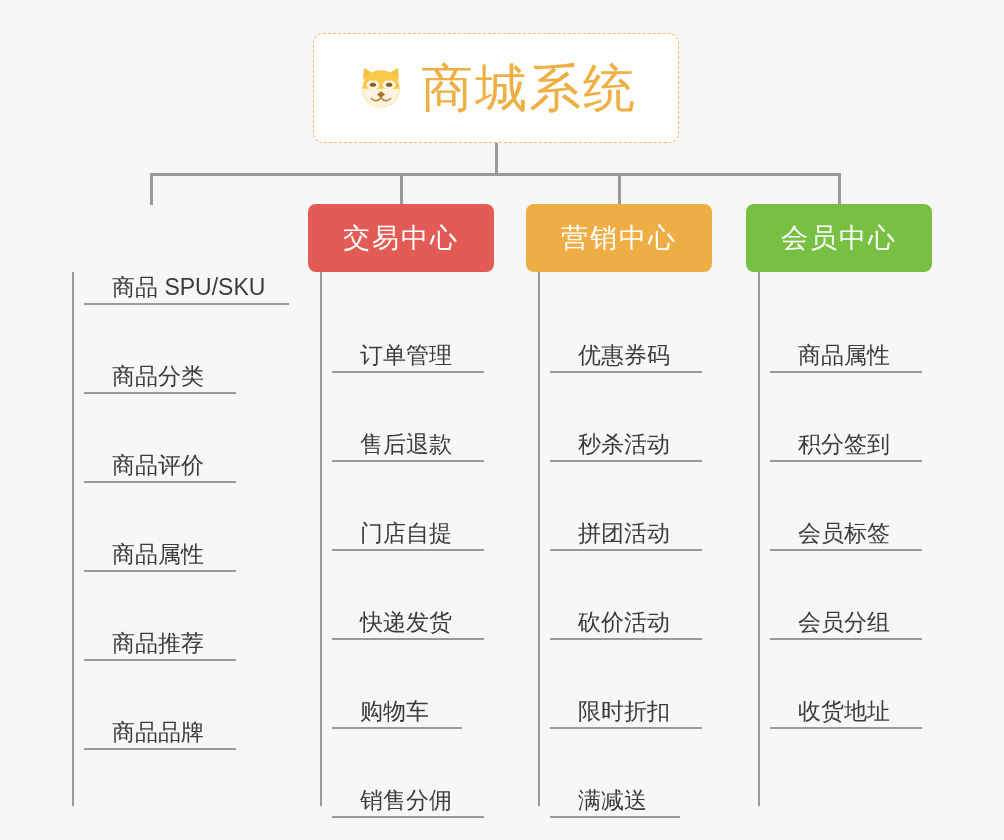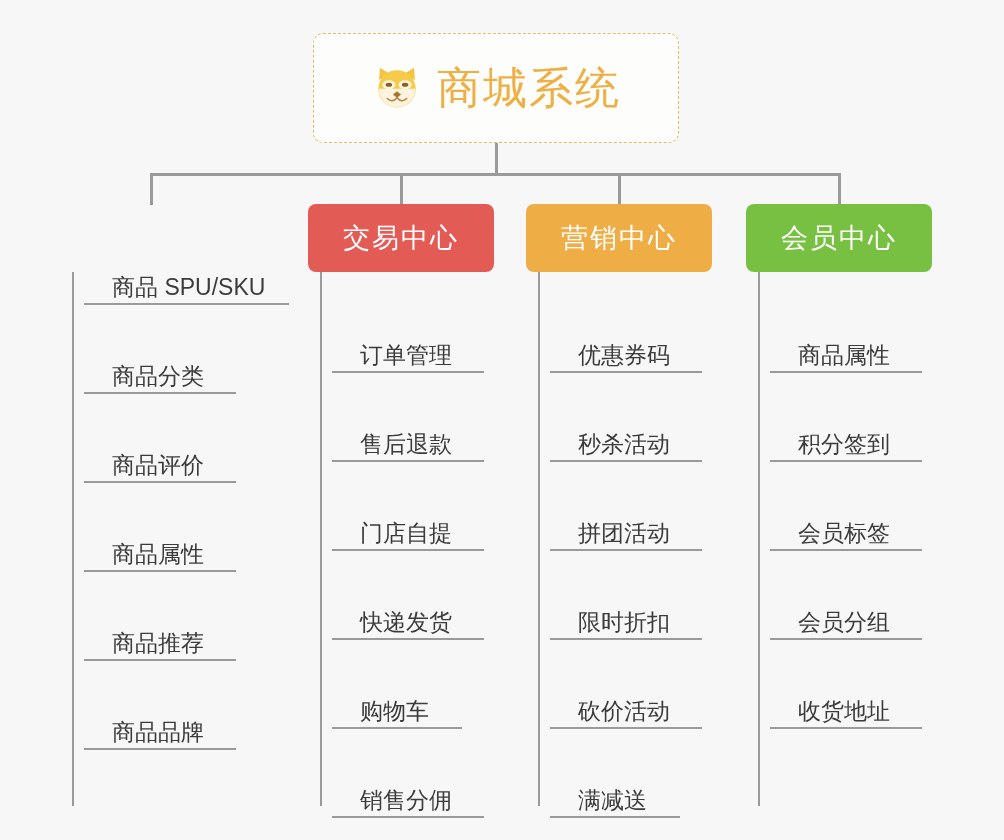--- a/index.html
+++ b/index.html
@@ -37,21 +37,21 @@
     justify-content: center;
     gap: 14px;
   }
   .root-icon {
     width: 52px;
     height: 52px;
     flex: 0 0 52px;
     display: block;
   }
   .root-label {
-    font-size: 44px;
+    font-size: 52px;
     line-height: 1;
     color: #eeb045;
     letter-spacing: 2px;
     white-space: nowrap;
   }
 
   
   .conn {
     position: absolute;
     background: #9a9a9a;
@@ -231,25 +231,25 @@
       <li class="leaf">
         <span class="leaf-underline" style="background: rgb(154, 154, 154); width: 152px;"></span>
         <span class="leaf-label">秒杀活动</span>
       </li>
       <li class="leaf">
         <span class="leaf-underline" style="background: rgb(154, 154, 154); width: 152px;"></span>
         <span class="leaf-label">拼团活动</span>
       </li>
       <li class="leaf">
         <span class="leaf-underline" style="background: rgb(154, 154, 154); width: 152px;"></span>
+        <span class="leaf-label">砍价活动</span>
+      </li>
+      <li class="leaf">
+        <span class="leaf-underline" style="background: rgb(154, 154, 154); width: 152px;"></span>
         <span class="leaf-label">限时折扣</span>
-      </li>
-      <li class="leaf">
-        <span class="leaf-underline" style="background: rgb(154, 154, 154); width: 152px;"></span>
-        <span class="leaf-label">砍价活动</span>
       </li>
       <li class="leaf">
         <span class="leaf-underline" style="background: rgb(154, 154, 154); width: 130px;"></span>
         <span class="leaf-label">满减送</span>
       </li>
     </ul>
   </div>
 
   <div class="column col-3">
     <div class="col-header" style="background: rgb(120, 192, 66); justify-content: center;">

